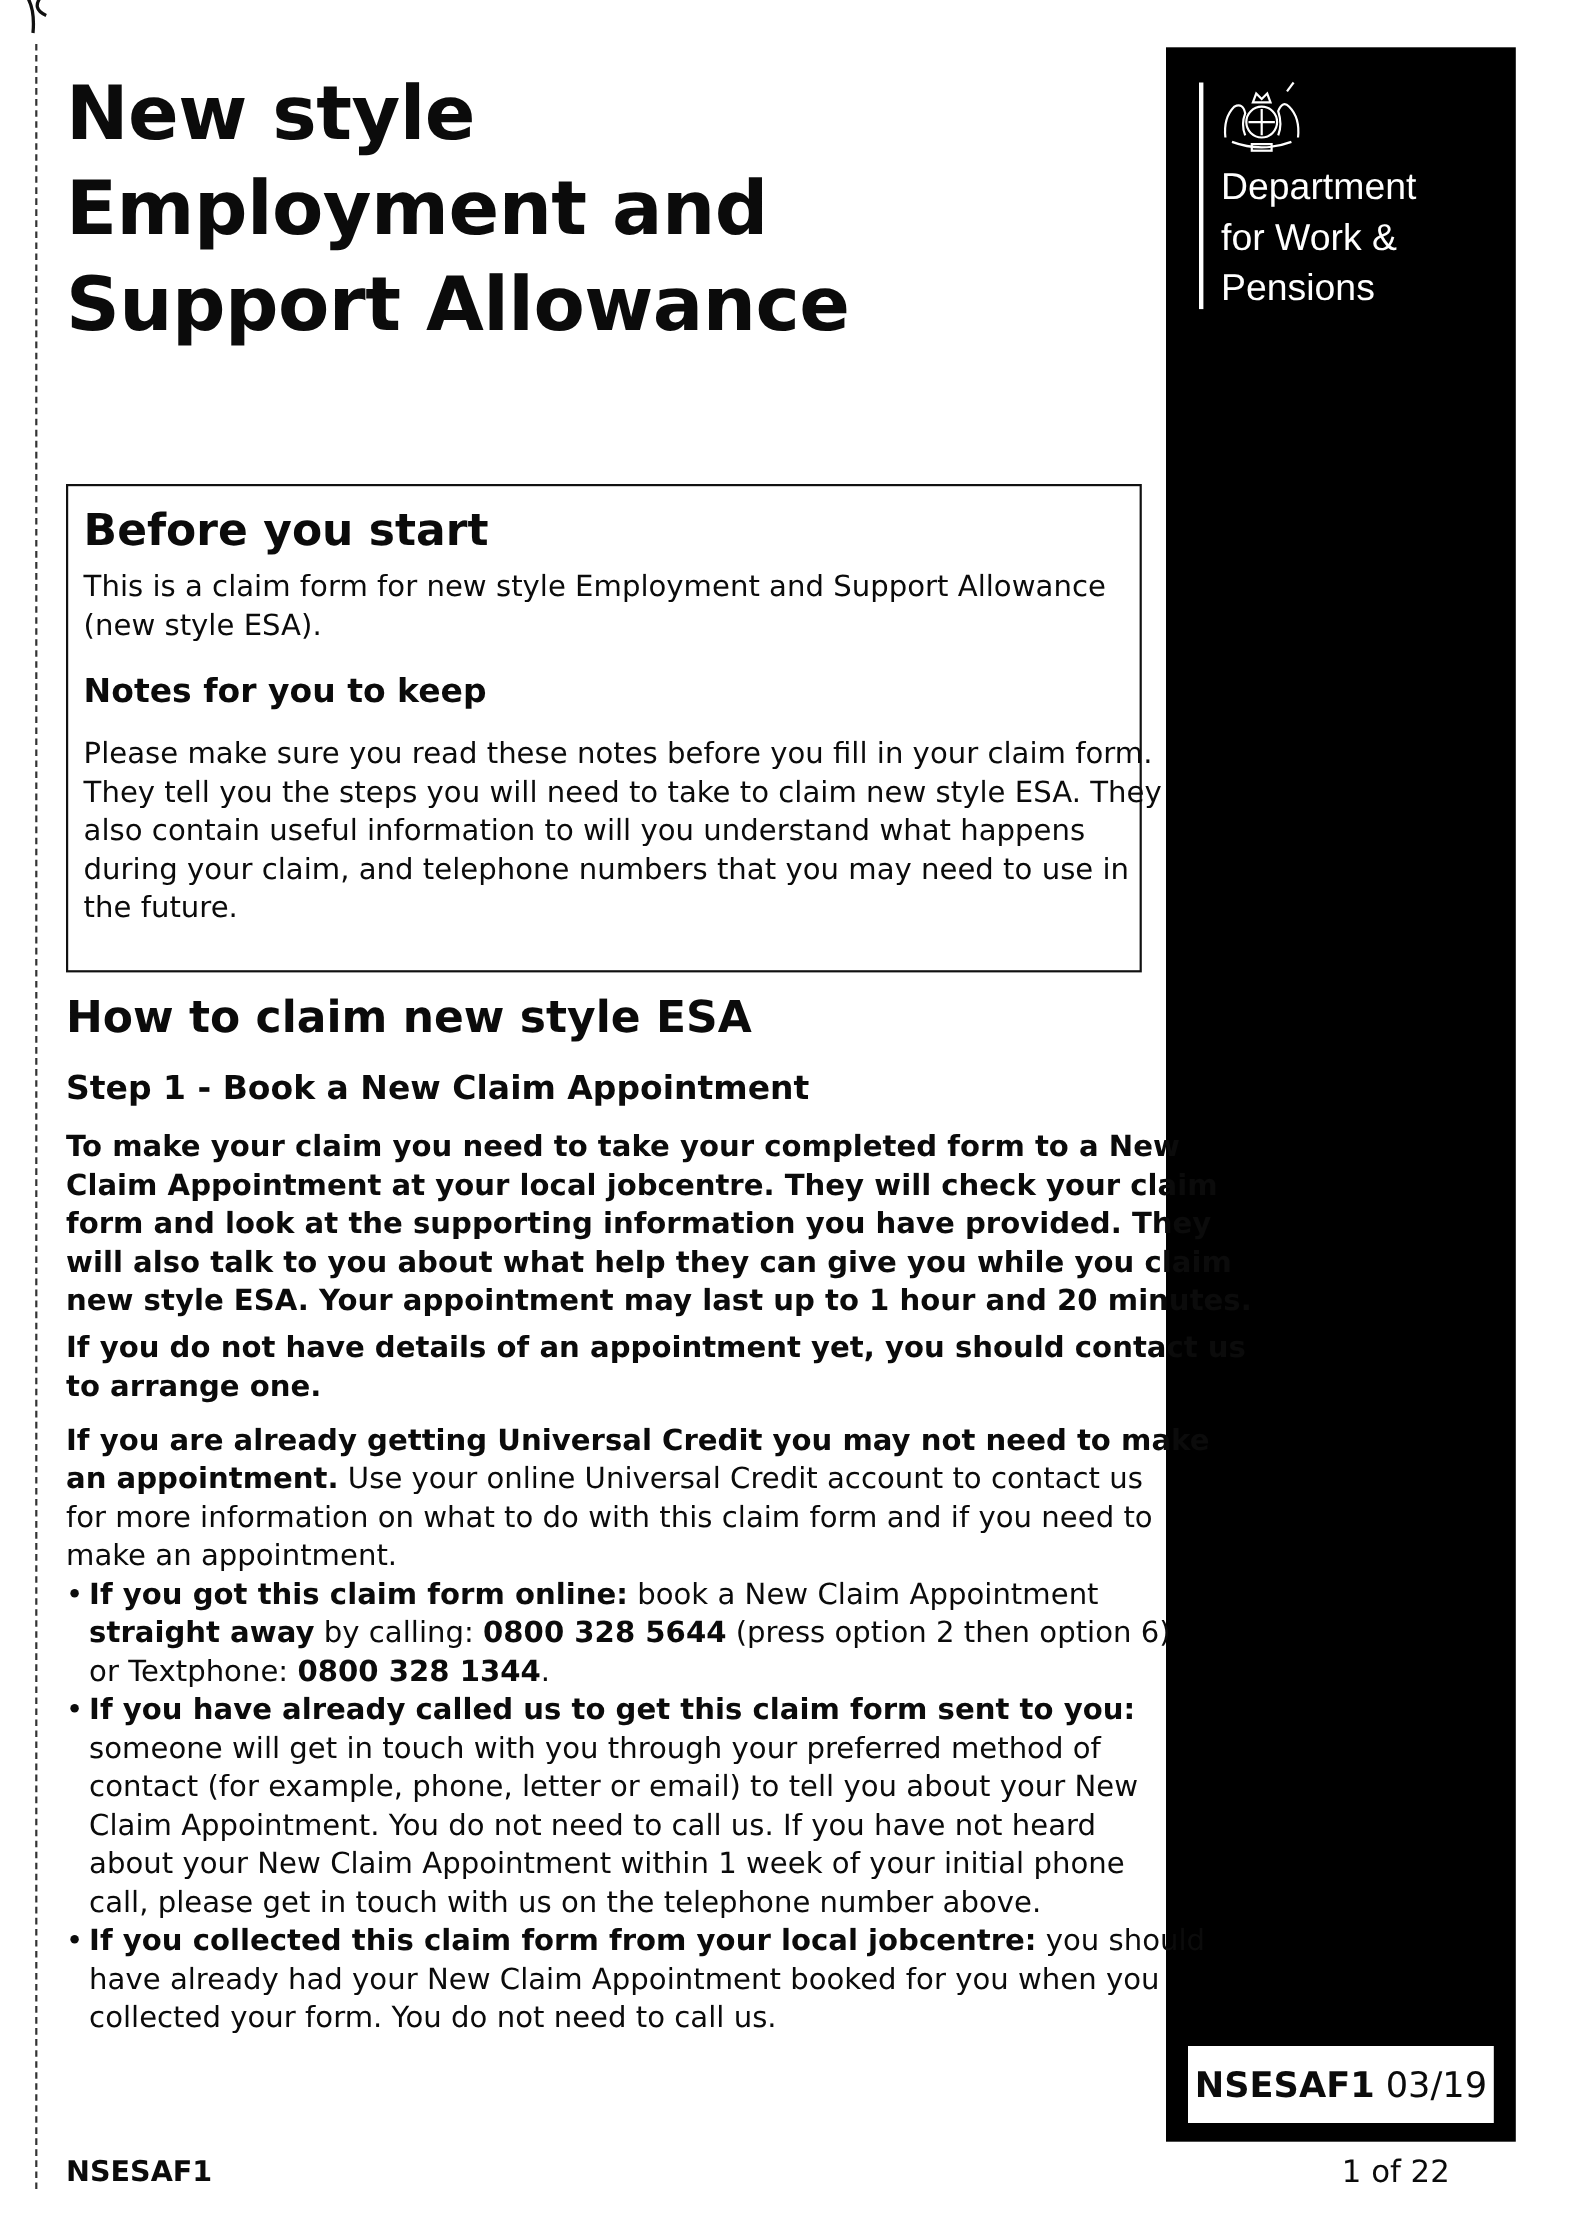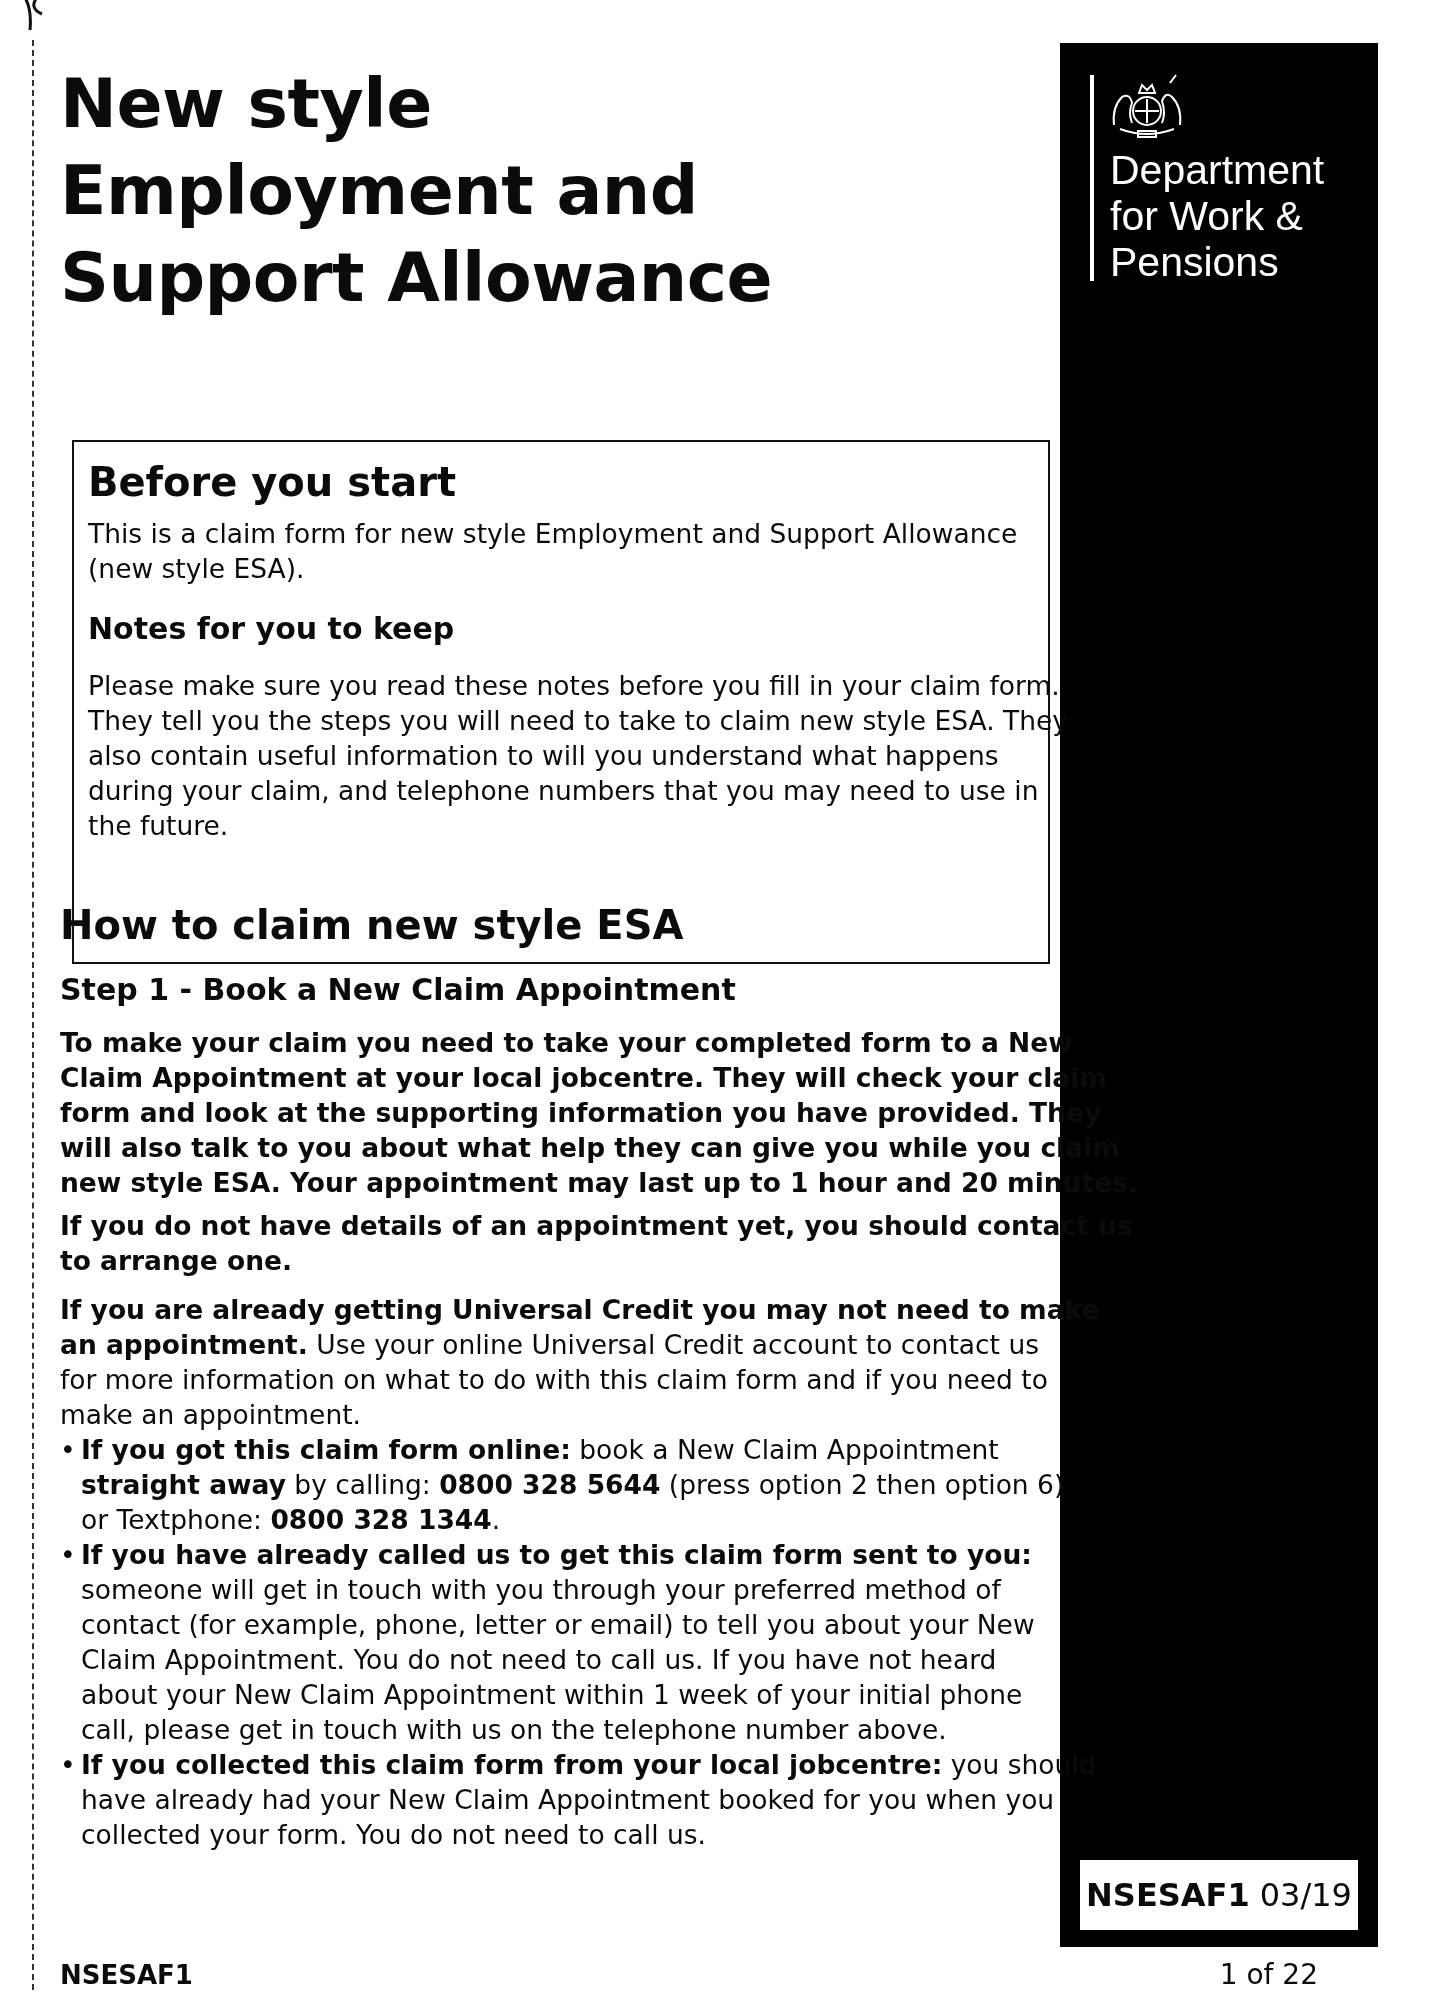--- a/index.html
+++ b/index.html
@@ -12,28 +12,28 @@
   #scissors { left:18px; top:-6px; width:30px; height:40px; }
 
   
   #title { left:60px; top:60px; width:960px; font-weight:bold; font-size:68px; line-height:87px; letter-spacing:-0.5px; }
   #title div { white-space:nowrap; }
 
   
   #dwp-panel { left:1060px; top:43px; width:318px; height:1904px; background:#000; }
   #dwp-rule { left:30px; top:32px; width:4px; height:206px; background:#fff; }
   #dwp-crest { left:46px; top:30px; width:82px; height:70px; }
-  #dwp-name { left:50px; top:104px; color:#fff; font-family:"Liberation Sans", sans-serif; font-size:41px; line-height:46px; }
+  #dwp-name { left:50px; top:104px; color:#fff; font-family:"Liberation Sans", sans-serif; font-size:34px; line-height:46px; }
   #dwp-name div { white-space:nowrap; }
   #form-code-box { left:20px; top:1817px; width:278px; height:70px; background:#fff;
                    display:flex; align-items:center; justify-content:center; font-size:32px; white-space:nowrap; }
   #form-code-box b { font-weight:bold; margin-right:10px; }
 
   
-  #start-box { left:72px; top:440px; width:978px; height:524px; border:2.5px solid #111; box-sizing:border-box; }
+  #start-box { left:60px; top:440px; width:978px; height:444px; border:2.5px solid #111; box-sizing:border-box; }
   .box-inner { position:absolute; left:14px; top:0; width:950px; }
   .h2 { font-weight:bold; font-size:40px; line-height:48px; white-space:nowrap; }
   .h3 { font-weight:bold; font-size:30px; line-height:38px; white-space:nowrap; }
   .body { font-size:26.5px; line-height:35px; }
   .body div, .bold-body div { white-space:nowrap; }
   .bold-body { font-size:26.5px; line-height:35px; font-weight:bold; }
 
   #main-col { left:60px; top:901px; width:990px; }
   .para { margin:0; }
   .bullet { position:relative; padding-left:21px; }

